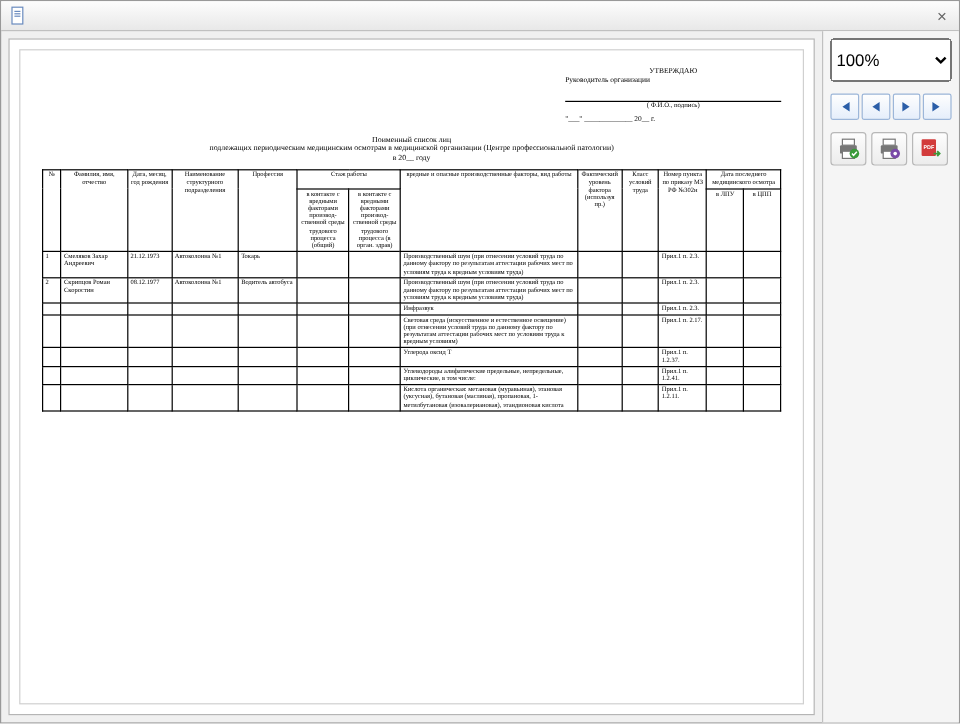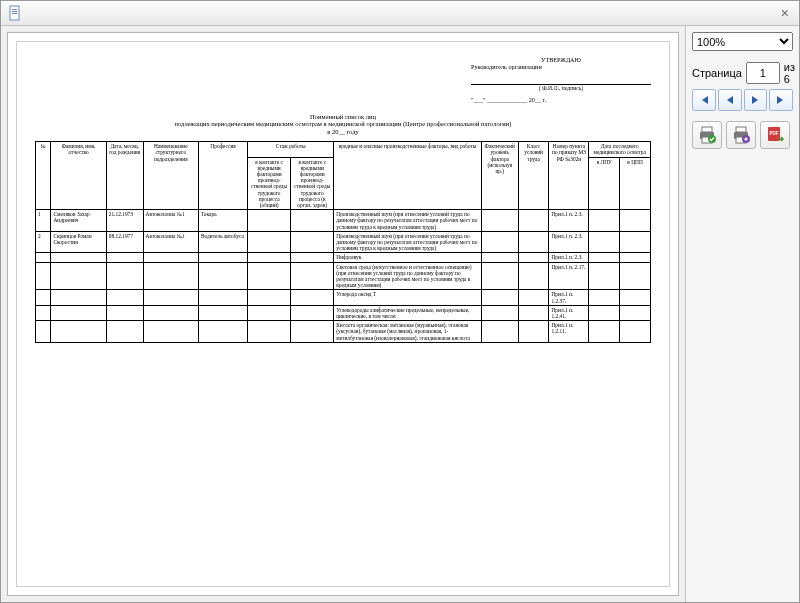--- a/index.html
+++ b/index.html
@@ -13,21 +13,21 @@
 .page{background:#fff;border:1px solid #d0d0d0;flex:1;padding:14px 18px 10px 18px;font-size:6.2px;line-height:1.15;color:#000;overflow:hidden;font-family:"Times New Roman",serif}
 .approve{width:180px;margin-left:auto;text-align:left;font-size:6.2px}
 .approve .line{border-bottom:1px solid #000;height:8px;margin-top:6px}
 .approve .sub{text-align:center;font-size:5.6px}
 .title{text-align:center;margin:10px 0 6px 0;font-size:6.5px}
 table.rep{border-collapse:collapse;width:100%;table-layout:fixed;font-size:5.4px}
 table.rep th,table.rep td{border:1px solid #000;padding:1px 2px;vertical-align:top;word-wrap:break-word;overflow:hidden}
 table.rep th{font-weight:normal;text-align:center}
 .side{width:114px;background:#f5f5f5;border-left:1px solid #c0c0c0;padding:6px;display:flex;flex-direction:column;gap:10px;box-sizing:border-box}
 .zoom{display:flex;gap:4px;align-items:center}
-.zoom select{flex:1;font-size:11px;height:19px}
+.zoom select{flex:1;font-size:14px;height:36px}
 .pagenav{display:flex;flex-direction:column;gap:4px}
 .pagenav .row{display:flex;align-items:center;gap:4px;font-size:11px}
 .pagenav input{width:26px;text-align:center;font-size:11px;height:16px}
 .navbtns{display:flex;gap:2px}
 .navbtn{width:22px;height:20px;border:1px solid #9cb6d9;background:linear-gradient(#fefefe,#e5eefb);display:flex;align-items:center;justify-content:center;cursor:pointer;border-radius:2px}
 .navbtn svg{width:12px;height:12px}
 .actions{display:flex;gap:4px;flex-wrap:wrap}
 .actbtn{width:28px;height:26px;border:1px solid #b8b8b8;background:linear-gradient(#fdfdfd,#ececec);border-radius:3px;display:flex;align-items:center;justify-content:center;cursor:pointer}
 .actbtn svg{width:20px;height:20px}
 </style>
@@ -216,25 +216,20 @@
     </div>
 
     <div class="side">
       <div class="zoom">
         <select>
           <option>100%</option>
         </select>
       </div>
 
       <div class="pagenav">
-        <div class="row">
-          <span>Страница</span>
-          <input value="1" style="">
-          <span><span>из </span><span>6</span></span>
-        </div>
         <div class="navbtns">
           <div class="navbtn">
               <svg viewBox="0 0 12 12">
                 <path d="M2 2v8M10 2L4 6l6 4z" fill="#2b5ea8"></path>
               </svg>
             </div>
           <div class="navbtn">
               <svg viewBox="0 0 12 12">
                 <path d="M9 2L3 6l6 4z" fill="#2b5ea8"></path>
               </svg>

